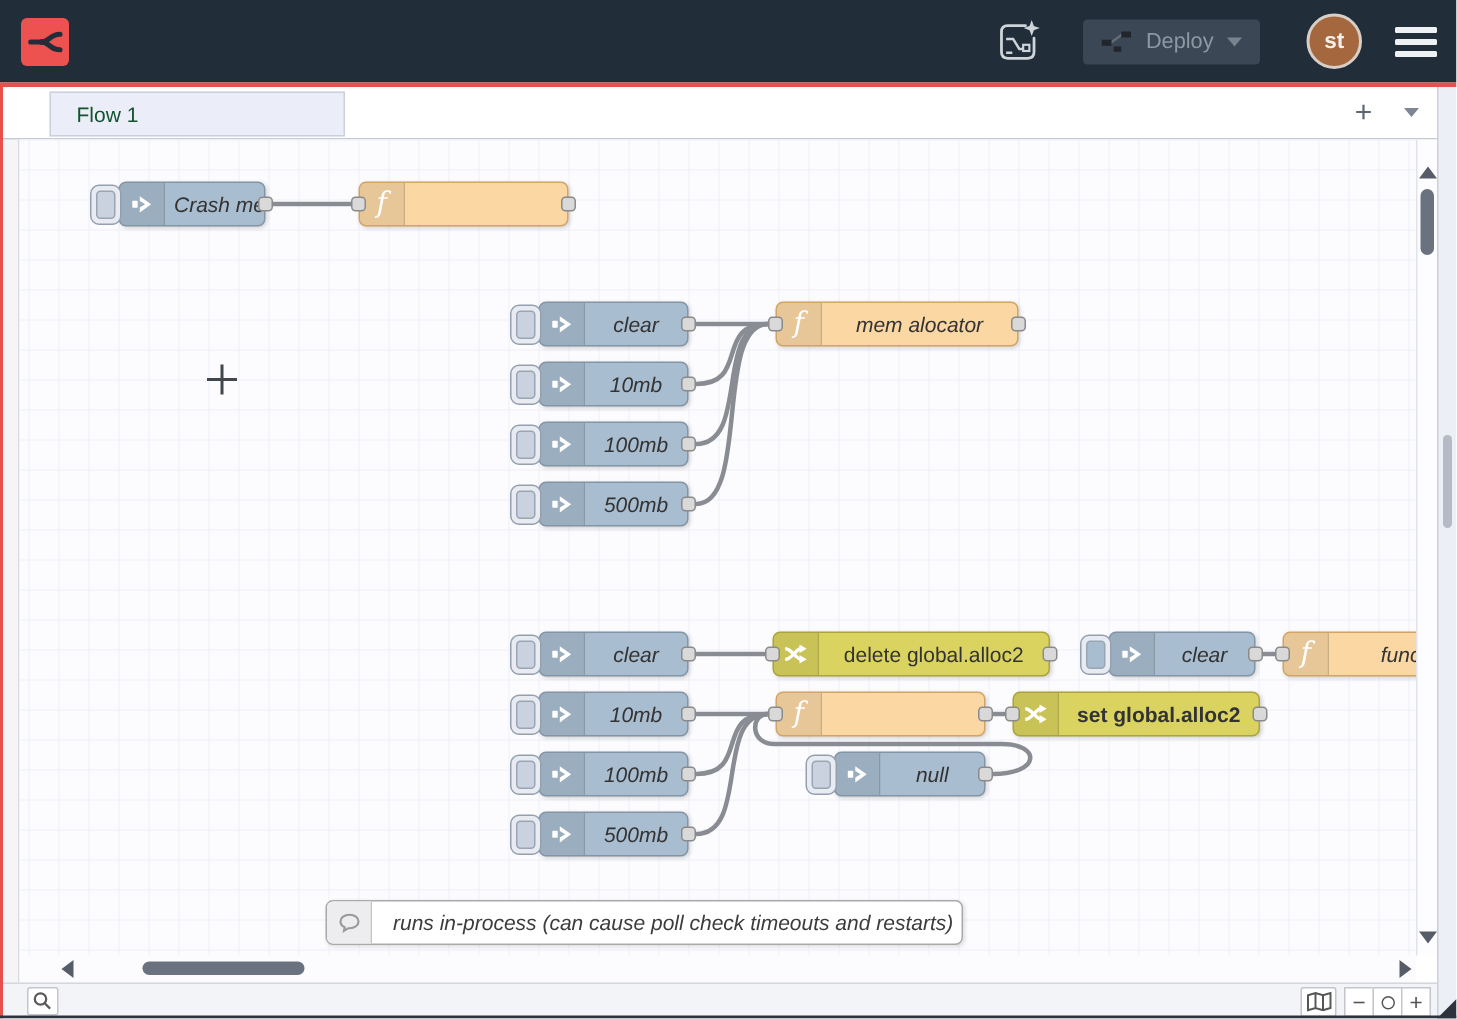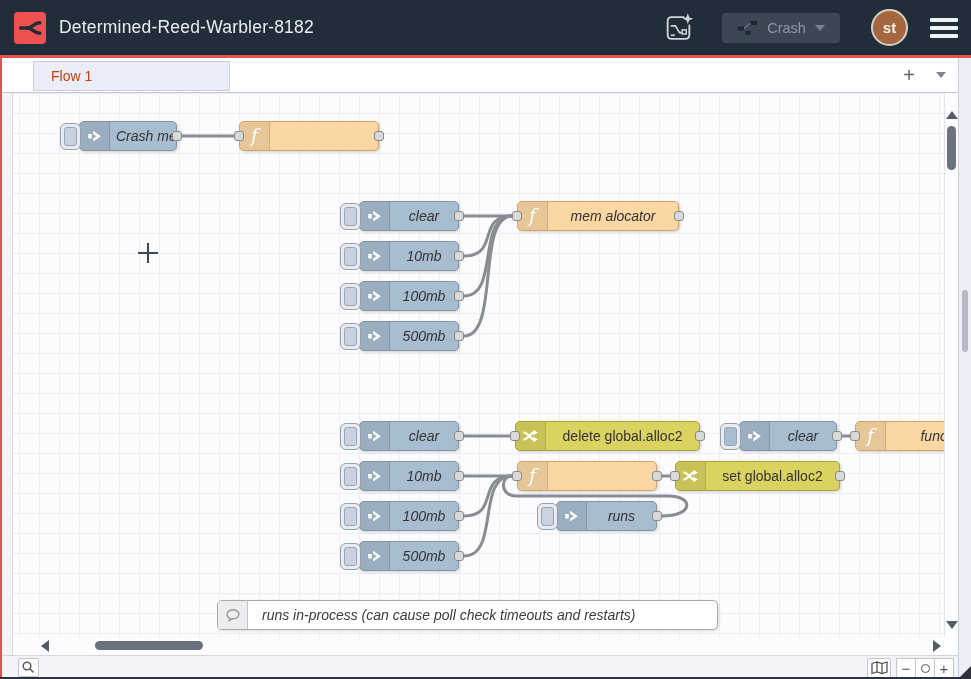--- a/index.html
+++ b/index.html
@@ -20,21 +20,21 @@
   .burger { margin-right:13px; display:flex; flex-direction:column; gap:4px; cursor:pointer; }
   .burger div { width:28px; height:4px; background:#edf1f4; border-radius:1px; }
 
   
   .workspace { position:absolute; top:58px; left:0; right:0; bottom:0; background:#fff; }
   .left-red { position:absolute; left:0; top:0; bottom:0; width:2px; background:#e7504c; z-index:40; }
   .palette-strip { position:absolute; left:2px; top:35px; bottom:24px; width:11px; background:#f5f5f8; border-right:1px solid #d9d9e0; }
 
   .tabbar { position:absolute; top:0; left:2px; right:13px; height:35px; background:#fff; border-bottom:1px solid #c6cad5; }
   .tab { position:absolute; display:flex; align-items:center; padding-left:17px; font-size:14px; cursor:pointer; white-space:nowrap; }
-  .tab-inactive { left:31px; top:3px; width:197px; height:30px; background:#ebeef8; border:1px solid #ccd0dd; color:#c2410c; }
+  .tab-inactive { left:31px; top:3px; width:197px; height:30px; background:#ebeef8; border:1px solid #ccd0dd; color:#14532d; }
   .tab-active { left:234px; top:1px; width:201px; height:35px; background:#fff; border:1px solid #c2c6d2; border-bottom:none; color:#4e5c6d; font-weight:bold; z-index:2; }
   .tab-add { position:absolute; right:38px; top:5px; width:22px; height:24px; text-align:center; font-size:20px; line-height:24px; color:#5a6575; cursor:pointer; }
   .tab-caret { position:absolute; right:12px; top:14px; border-top-color:#7c8694; cursor:pointer; }
 
   
   .canvas { position:absolute; left:13px; top:35px; width:931px; height:544px; overflow:hidden; cursor:crosshair;
     background-color:#fcfcfe;
     background-image:linear-gradient(to right,#edeff8 1px,transparent 1px),linear-gradient(to bottom,#edeff8 1px,transparent 1px);
     background-size:20px 20px; background-position:6px 0; }
   .wires { position:absolute; left:0; top:0; }
@@ -92,39 +92,38 @@
 <div class="app">
 
   <div class="header">
     <div class="logo">
       <svg width="24" height="24" viewBox="0 0 24 24">
         <path d="M2.5,12 h8" stroke="#222d3a" stroke-width="3.4" fill="none" stroke-linecap="round"></path>
         <path d="M9.5,12 C15,12 15,6.8 22,6.8" stroke="#222d3a" stroke-width="3.4" fill="none" stroke-linecap="round"></path>
         <path d="M9.5,12 C15,12 15,17.2 22,17.2" stroke="#222d3a" stroke-width="3.4" fill="none" stroke-linecap="round"></path>
       </svg>
     </div>
-    <div class="title">Determined-Reed-Warbler-8182</div>
     <div class="hdr-right">
       <div class="ai-icon">
         <svg width="31" height="32" viewBox="0 0 30 30">
           <path d="M20,4.5 H8.5 Q4.5,4.5 4.5,8.5 V21.5 Q4.5,25.5 8.5,25.5 H21.5 Q25.5,25.5 25.5,21.5 V12.5" stroke="#cdd4da" stroke-width="1.8" fill="none" stroke-linecap="round"></path>
           <path d="M24,0.8 L25.4,4.6 29.2,6 25.4,7.4 24,11.2 22.6,7.4 18.8,6 22.6,4.6 Z" fill="#cdd4da"></path>
           <path d="M7.5,13 h4.5 l4,6.5 h3" stroke="#cdd4da" stroke-width="1.6" fill="none"></path>
           <rect x="18.5" y="16.8" width="4" height="4" fill="none" stroke="#cdd4da" stroke-width="1.4"></rect>
           <path d="M7.5,22 h4" stroke="#cdd4da" stroke-width="1.6" fill="none"></path>
         </svg>
       </div>
       <div class="deploy-btn">
         <svg width="21" height="15" viewBox="0 0 21 15">
           <path d="M6.5,8.5 L14,3" stroke="#646c76" stroke-width="1.5"></path>
           <rect x="0.5" y="6.5" width="6.5" height="4" fill="#21262d"></rect>
           <rect x="13.5" y="1" width="6.5" height="4" fill="#21262d"></rect>
           <rect x="8.5" y="11" width="5" height="3.5" fill="#21262d"></rect>
         </svg>
-        <span class="deploy-label">Crash</span>
+        <span class="deploy-label">Deploy</span>
         <span class="caret-down"></span>
       </div>
       <div class="avatar">
         <span>st</span>
       </div>
       <div class="burger">
           <div></div>
           <div></div>
           <div></div>
         </div>
@@ -304,21 +303,21 @@
             <div class="port in"></div>
             <div class="port out"></div>
           </div>
           <div class="node t-function" style="left: 504px; top: 368px; width: 140px;">
             <div class="icon-area">
               <span class="f-glyph">f</span>
             </div>
             <div class="port in"></div>
             <div class="port out"></div>
           </div>
-          <div class="node t-change" style="left: 662px; top: 368px; width: 165px;">
+          <div class="node t-change" style="left: 662px; top: 368px; width: 165px; font-weight: bold;">
             <div class="icon-area">
               <svg width="17" height="16" viewBox="0 0 17 16">
                 <path d="M1.5,4.5 C6,4.5 8.5,11.5 12,11.5" stroke="#fff" stroke-width="2.2" fill="none"></path>
                 <path d="M1.5,11.5 C6,11.5 8.5,4.5 12,4.5" stroke="#fff" stroke-width="2.2" fill="none"></path>
                 <path d="M11,8.6 L15.8,11.5 11,14.4 Z" fill="#fff"></path>
                 <path d="M11,1.6 L15.8,4.5 11,7.4 Z" fill="#fff"></path>
               </svg>
             </div>
             <span class="lbl">set global.alloc2</span>
             <div class="port in"></div>
@@ -327,21 +326,21 @@
           <div class="node t-inject" style="left: 543px; top: 408px; width: 101px;">
             <div class="inj-btn">
               <div class="inner"></div>
             </div>
             <div class="icon-area">
               <svg width="16" height="16" viewBox="0 0 16 16">
                 <rect x="1.2" y="5.9" width="3.6" height="4.6" rx="0.5" fill="#fff"></rect>
                 <path d="M6.2,2.8 L13.8,8.2 6.2,13.6 L6.2,10.4 9.8,8.2 6.2,6 Z" fill="#fff"></path>
               </svg>
             </div>
-            <span class="lbl">runs</span>
+            <span class="lbl">null</span>
             <div class="port out"></div>
           </div>
           <div class="node t-inject" style="left: 726px; top: 328px; width: 98px;">
             <div class="inj-btn active">
               <div class="inner"></div>
             </div>
             <div class="icon-area">
               <svg width="16" height="16" viewBox="0 0 16 16">
                 <rect x="1.2" y="5.9" width="3.6" height="4.6" rx="0.5" fill="#fff"></rect>
                 <path d="M6.2,2.8 L13.8,8.2 6.2,13.6 L6.2,10.4 9.8,8.2 6.2,6 Z" fill="#fff"></path>
@@ -350,21 +349,21 @@
             <span class="lbl">clear</span>
             <div class="port out"></div>
           </div>
           <div class="node t-function" style="left: 842px; top: 328px; width: 150px;">
             <div class="icon-area">
               <span class="f-glyph">f</span>
             </div>
             <span class="lbl">function</span>
             <div class="port in"></div>
           </div>
-          <div class="node t-comment" style="left: 204px; top: 507px; width: 501px;">
+          <div class="node t-comment" style="left: 204px; top: 507px; width: 425px;">
             <div class="icon-area">
               <svg width="16" height="16" viewBox="0 0 16 16">
                 <path d="M8,2.8 C4.6,2.8 2,4.8 2,7.3 C2,9 3.1,10.4 4.8,11.2 L4.3,13.6 L7.2,11.8 C7.5,11.8 7.7,11.8 8,11.8 C11.4,11.8 14,9.8 14,7.3 C14,4.8 11.4,2.8 8,2.8 Z" stroke="#999" stroke-width="1.4" fill="none"></path>
               </svg>
             </div>
             <span class="lbl">runs in-process (can cause poll check timeouts and restarts)</span>
           </div>
         </div>
       <div class="cross-v" id="crossv" style="left: 134px; top: 150px;"></div>
       <div class="cross-h" id="crossh" style="left: 125px; top: 159px;"></div>

